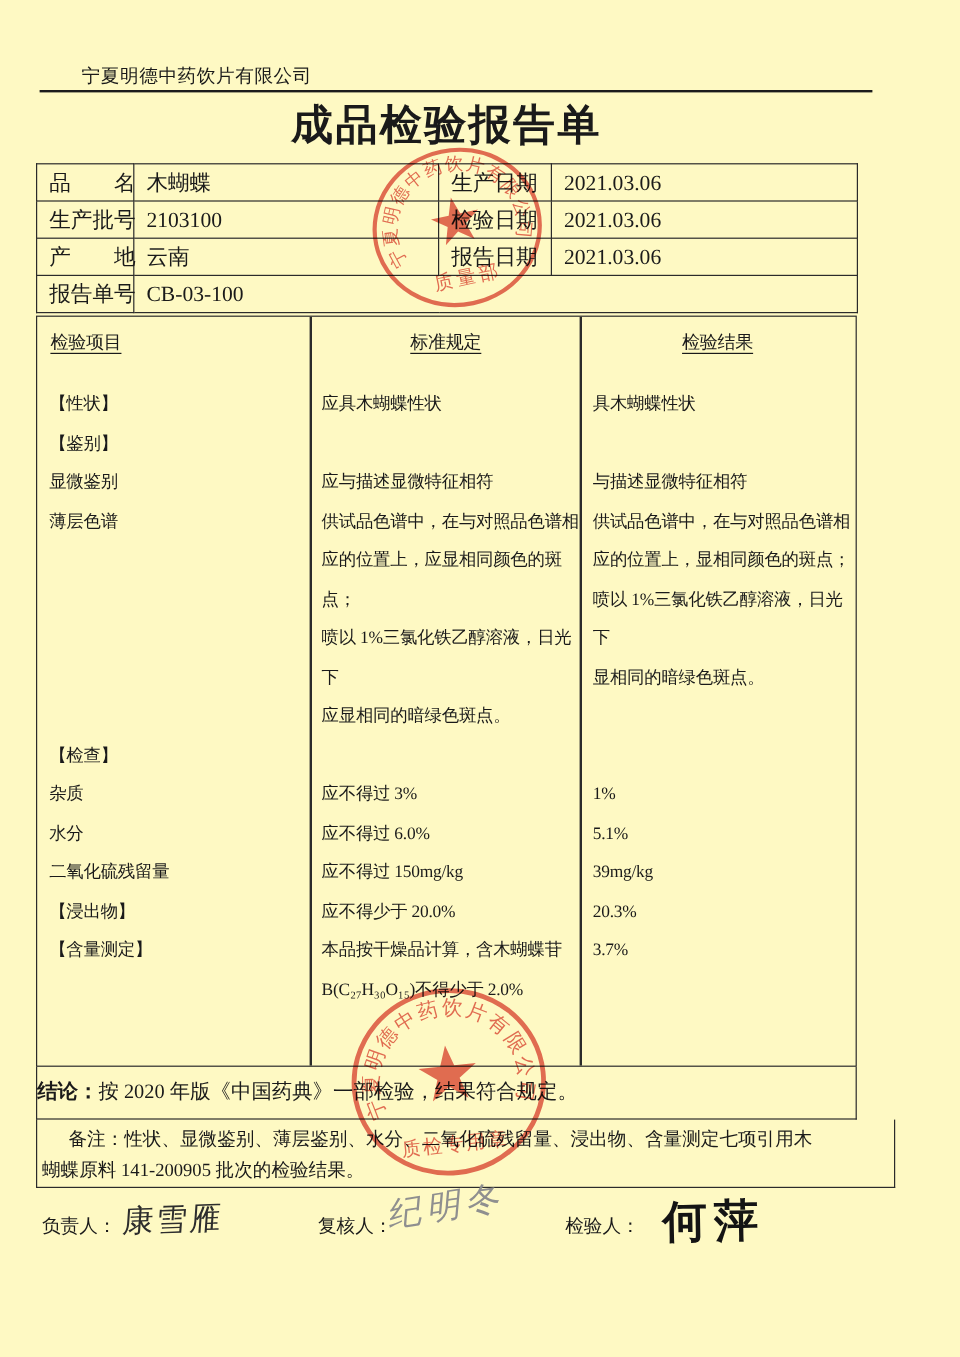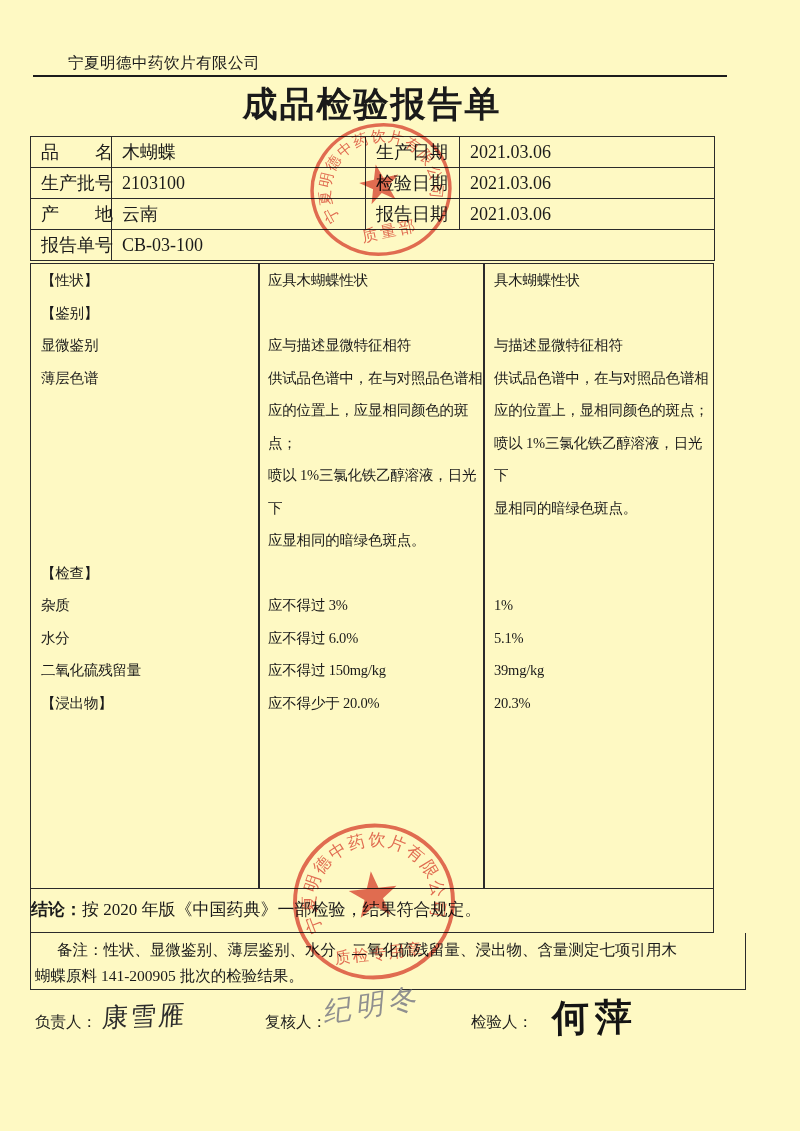--- a/index.html
+++ b/index.html
@@ -95,20 +95,25 @@
     <tr>
       <td>报告单号</td>
       <td colspan="3">CB-03-100</td>
     </tr>
   </tbody>
     </table>
 
   <div class="abs main-table">
     <div class="vline vline1"></div>
     <div class="vline vline2"></div>
+    <div class="mt-header">
+      <div class="hcell h1"><span>检验项目</span></div>
+      <div class="hcell h2"><span>标准规定</span></div>
+      <div class="hcell h3"><span>检验结果</span></div>
+    </div>
     <div id="mt-body">
         <div class="mt-row">
           <div class="mt-c mt-c1">【性状】</div>
           <div class="mt-c mt-c2">应具木蝴蝶性状</div>
           <div class="mt-c mt-c3">具木蝴蝶性状</div>
         </div>
         <div class="mt-row">
           <div class="mt-c mt-c1">【鉴别】</div>
           <div class="mt-c mt-c2"></div>
           <div class="mt-c mt-c3"></div>
@@ -147,20 +152,26 @@
         <div class="mt-row">
           <div class="mt-c mt-c1">二氧化硫残留量</div>
           <div class="mt-c mt-c2">应不得过 150mg/kg</div>
           <div class="mt-c mt-c3">39mg/kg</div>
         </div>
         <div class="mt-row">
           <div class="mt-c mt-c1">【浸出物】</div>
           <div class="mt-c mt-c2">应不得少于 20.0%</div>
           <div class="mt-c mt-c3">20.3%</div>
         </div>
+        <div class="mt-row">
+          <div class="mt-c mt-c1">【含量测定】</div>
+          <div class="mt-c mt-c2">本品按干燥品计算，含木蝴蝶苷
+B(C₂₇H₃₀O₁₅)不得少于 2.0%</div>
+          <div class="mt-c mt-c3">3.7%</div>
+        </div>
       </div>
   </div>
 
   <div class="abs conclusion">
     <span class="clabel">结论：</span><span>按 2020 年版《中国药典》一部检验，结果符合规定。</span>
   </div>
 
   <div class="abs remark">备注：性状、显微鉴别、薄层鉴别、水分、二氧化硫残留量、浸出物、含量测定七项引用木
 蝴蝶原料 141-200905 批次的检验结果。</div>
 

